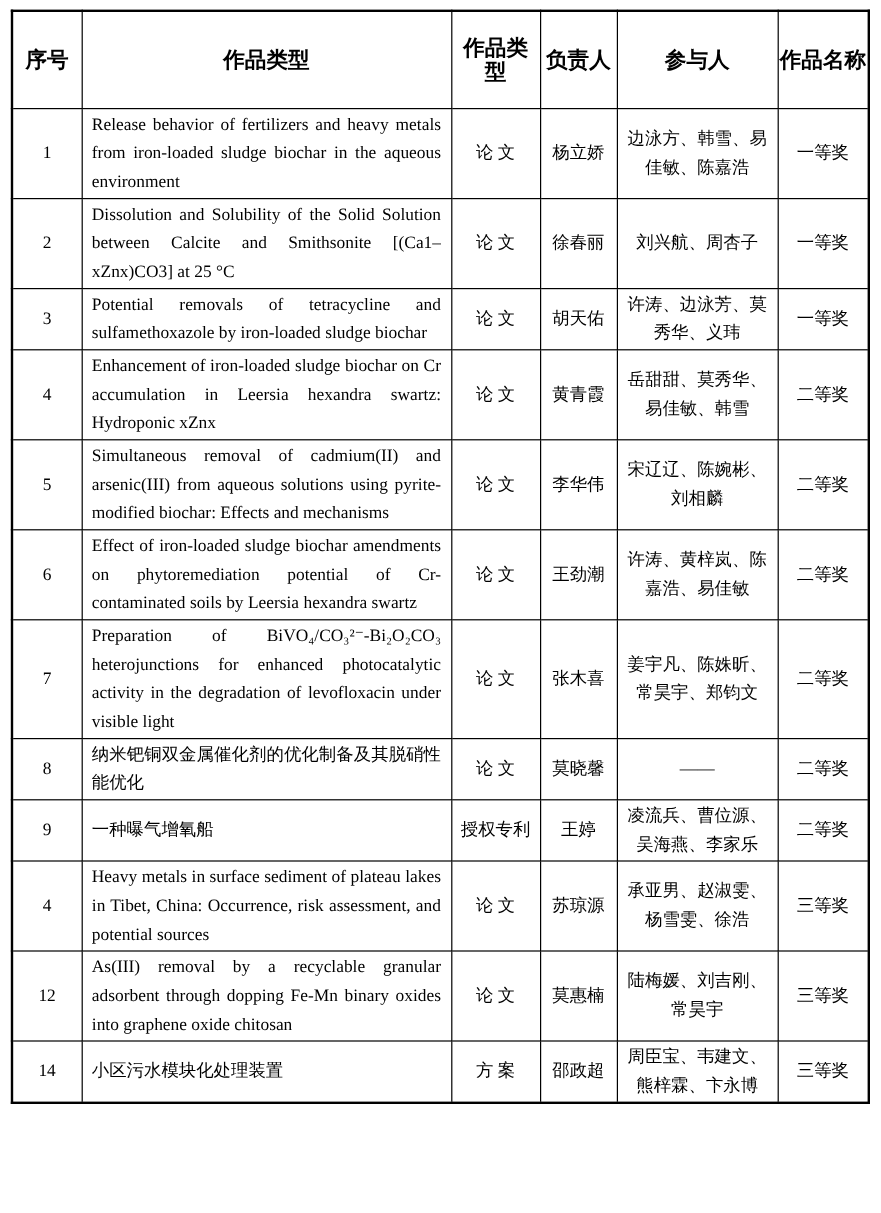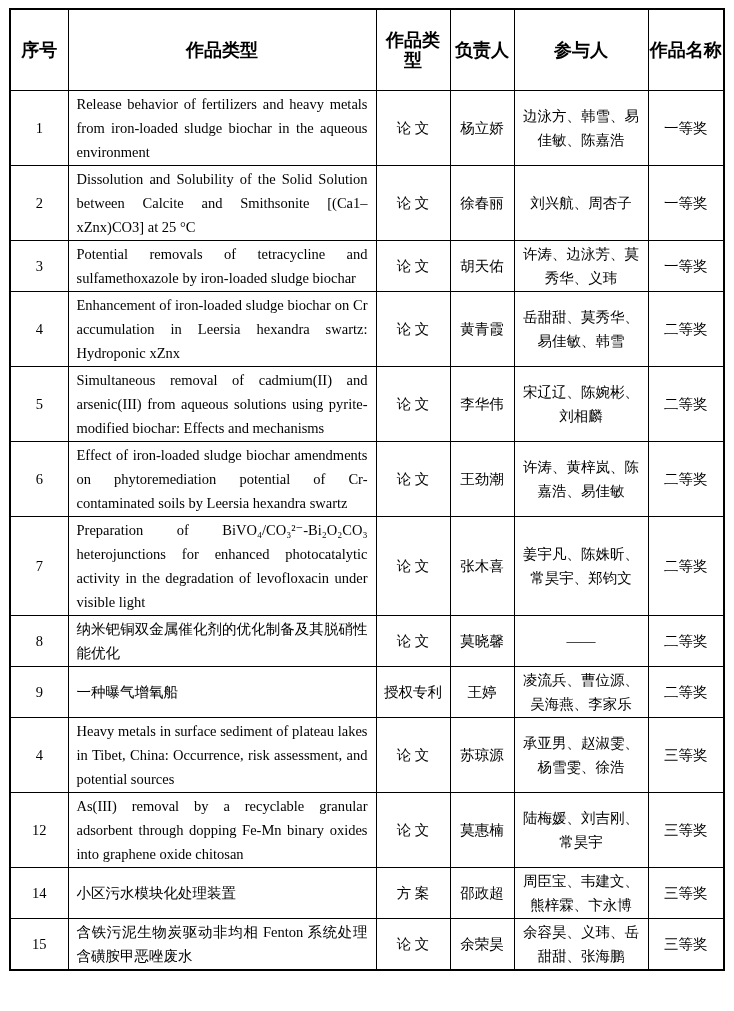--- a/index.html
+++ b/index.html
@@ -162,22 +162,14 @@
     <td class="col-award">三等奖</td>
   </tr>
       <tr>
     <td class="col-no">14</td>
     <td class="col-title">小区污水模块化处理装置</td>
     <td class="col-type">方 案</td>
     <td class="col-leader">邵政超</td>
     <td class="col-participants">周臣宝、韦建文、熊梓霖、卞永博</td>
     <td class="col-award">三等奖</td>
   </tr>
-      <tr>
-    <td class="col-no">15</td>
-    <td class="col-title">含铁污泥生物炭驱动非均相 Fenton 系统处理含磺胺甲恶唑废水</td>
-    <td class="col-type">论 文</td>
-    <td class="col-leader">余荣昊</td>
-    <td class="col-participants">余容昊、义玮、岳甜甜、张海鹏</td>
-    <td class="col-award">三等奖</td>
-  </tr>
     </tbody>
 </table>
 
 </body></html>

